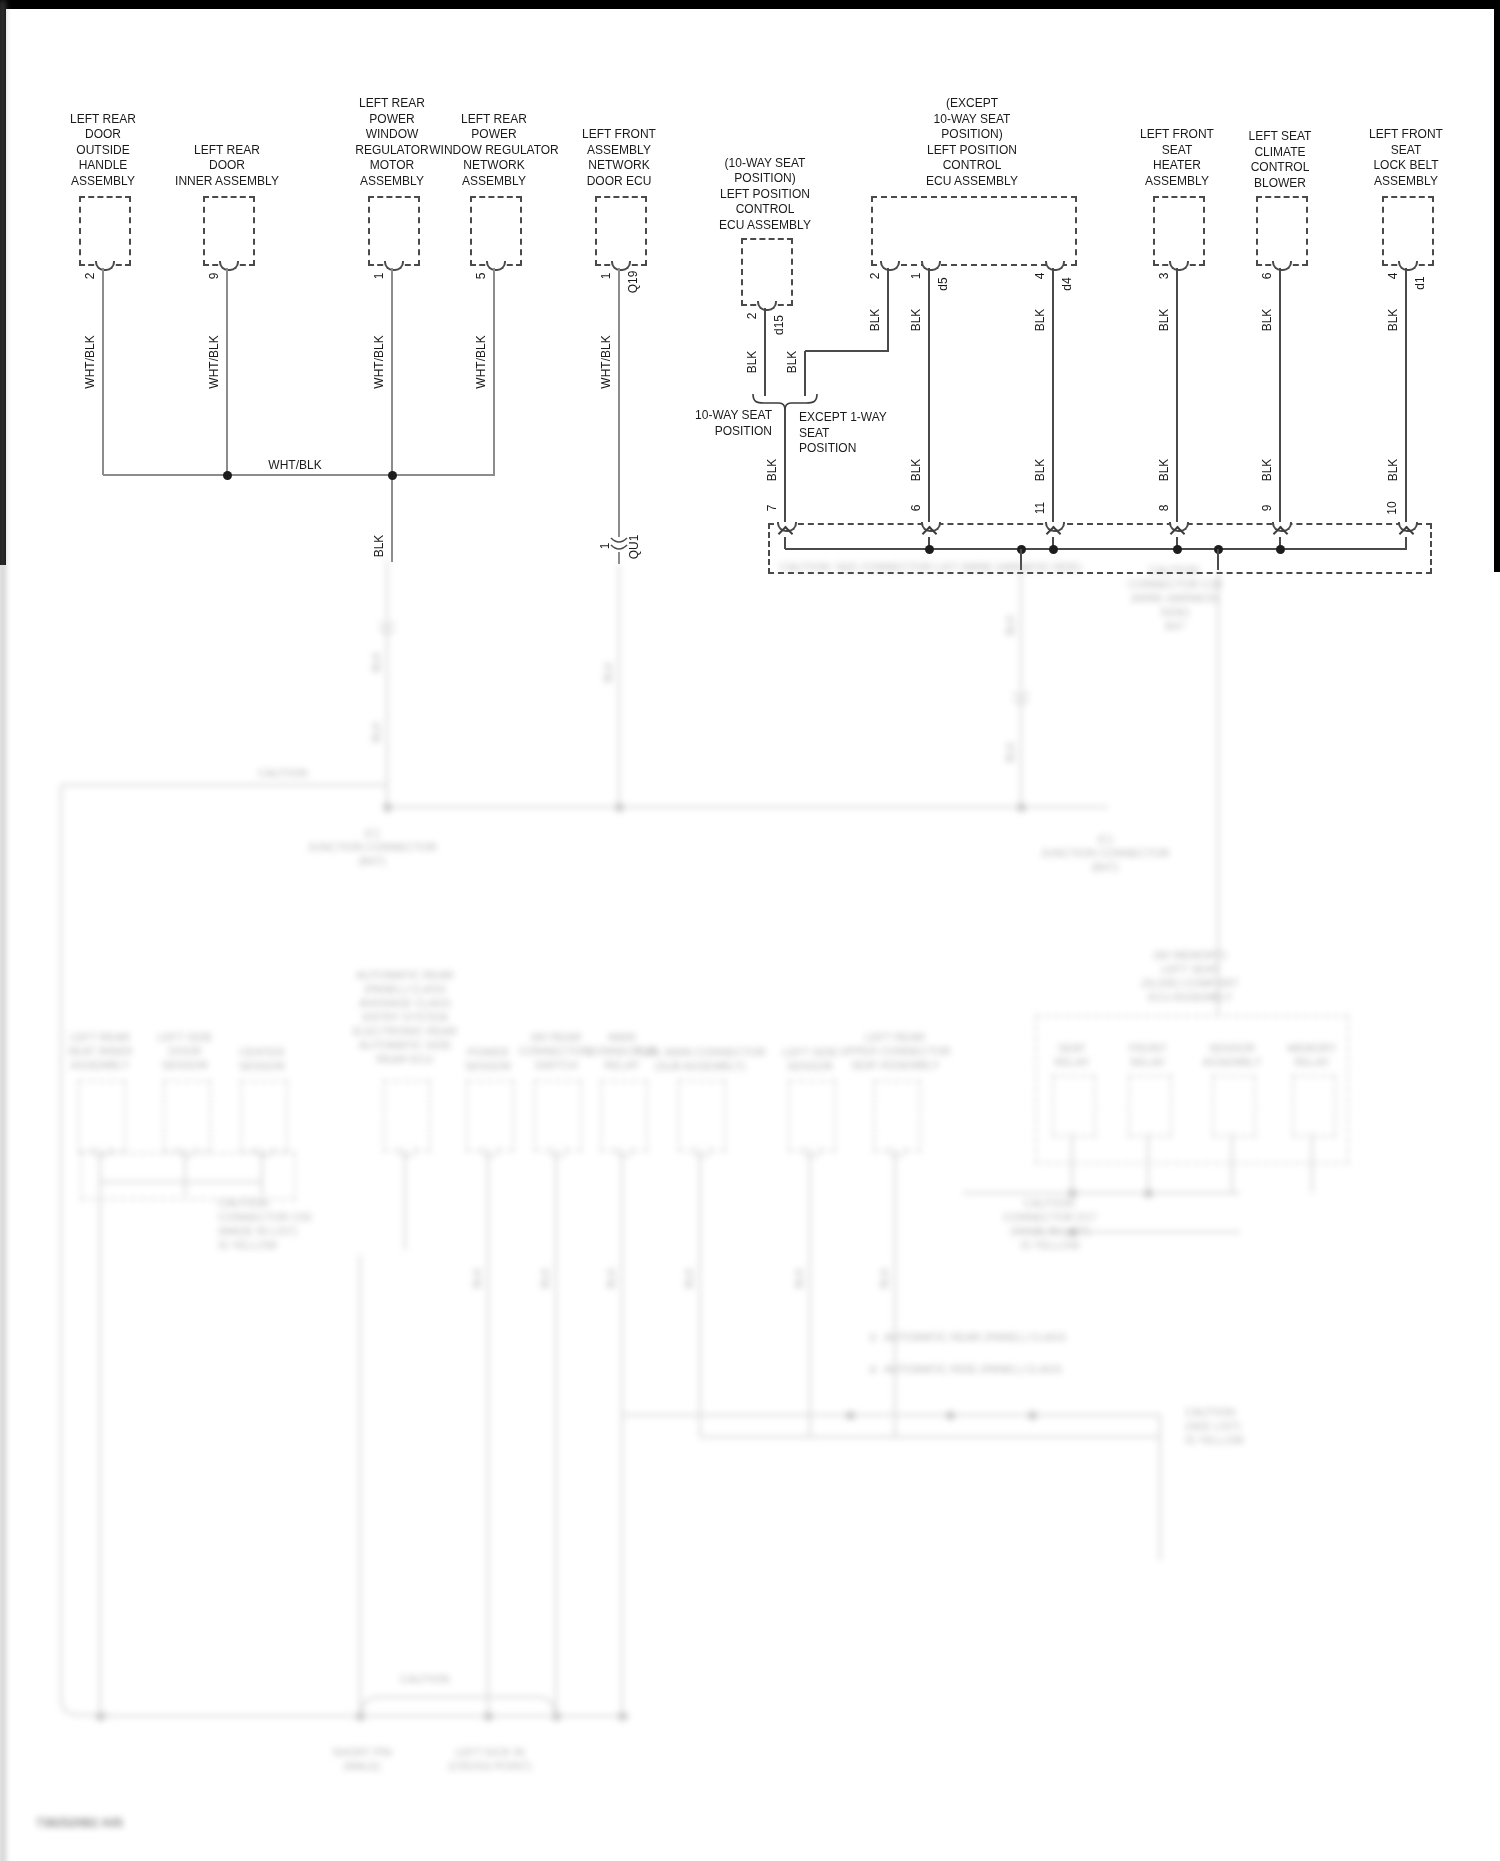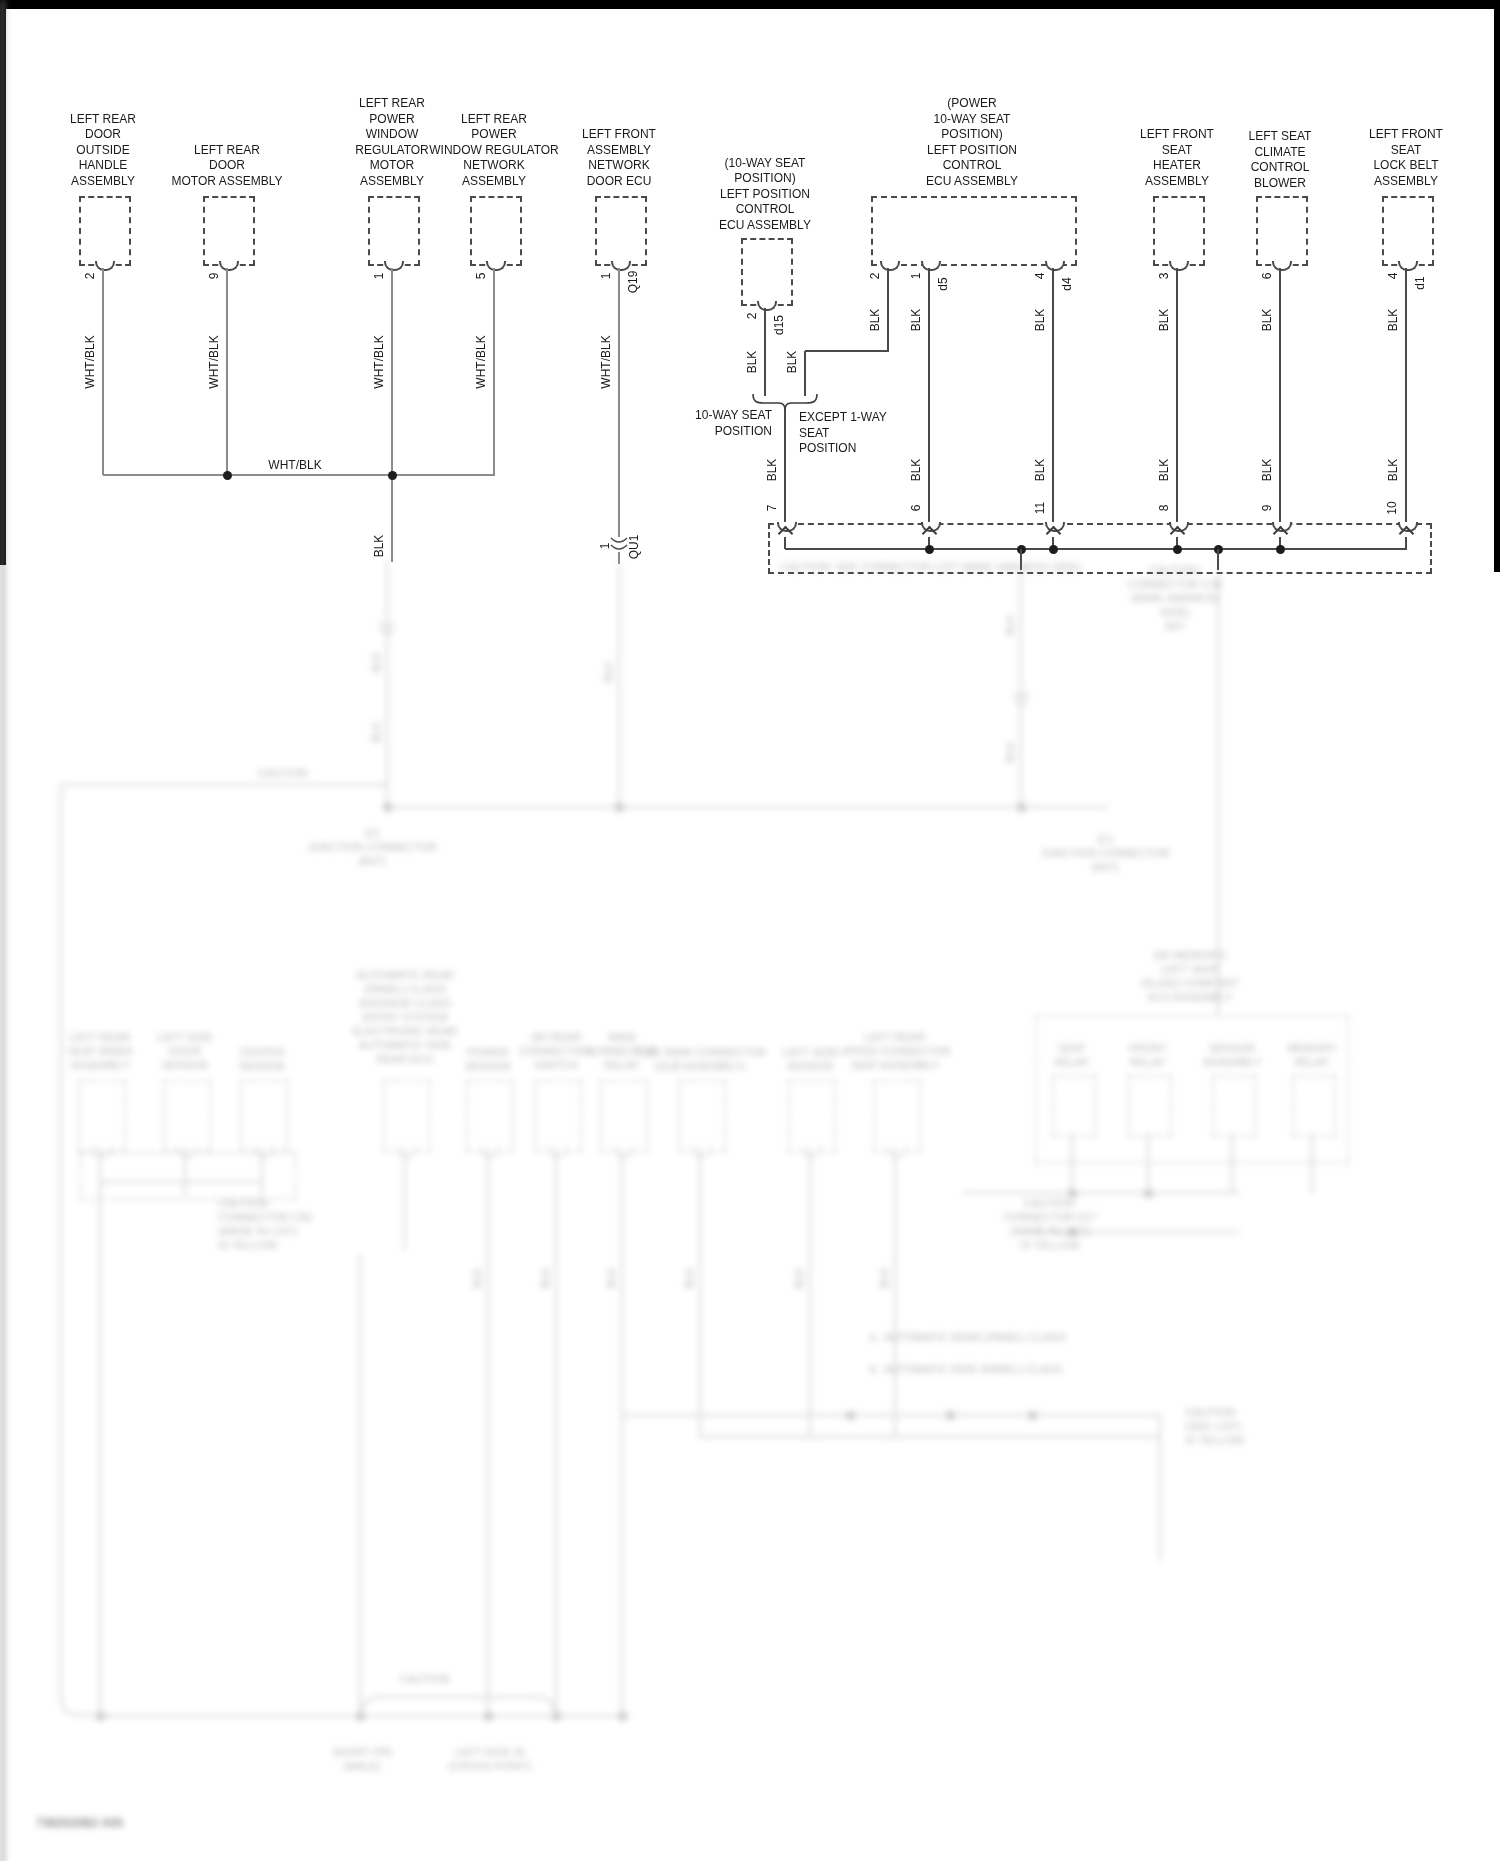--- a/index.html
+++ b/index.html
@@ -51,21 +51,21 @@
       <div class="lbl" style="left: 103px; top: 111.5px;">
         <div>LEFT REAR</div>
         <div>DOOR</div>
         <div>OUTSIDE</div>
         <div>HANDLE</div>
         <div>ASSEMBLY</div>
       </div>
       <div class="lbl" style="left: 227px; top: 142.5px;">
         <div>LEFT REAR</div>
         <div>DOOR</div>
-        <div>MOTOR ASSEMBLY</div>
+        <div>INNER ASSEMBLY</div>
       </div>
       <div class="lbl" style="left: 392px; top: 96px;">
         <div>LEFT REAR</div>
         <div>POWER</div>
         <div>WINDOW</div>
         <div>REGULATOR</div>
         <div>MOTOR</div>
         <div>ASSEMBLY</div>
       </div>
       <div class="lbl" style="left: 494px; top: 111.5px;">
@@ -82,21 +82,21 @@
         <div>DOOR ECU</div>
       </div>
       <div class="lbl" style="left: 765px; top: 155.5px;">
         <div>(10-WAY SEAT</div>
         <div>POSITION)</div>
         <div>LEFT POSITION</div>
         <div>CONTROL</div>
         <div>ECU ASSEMBLY</div>
       </div>
       <div class="lbl" style="left: 972px; top: 96px;">
-        <div>(POWER</div>
+        <div>(EXCEPT</div>
         <div>10-WAY SEAT</div>
         <div>POSITION)</div>
         <div>LEFT POSITION</div>
         <div>CONTROL</div>
         <div>ECU ASSEMBLY</div>
       </div>
       <div class="lbl" style="left: 1177px; top: 127px;">
         <div>LEFT FRONT</div>
         <div>SEAT</div>
         <div>HEATER</div>

